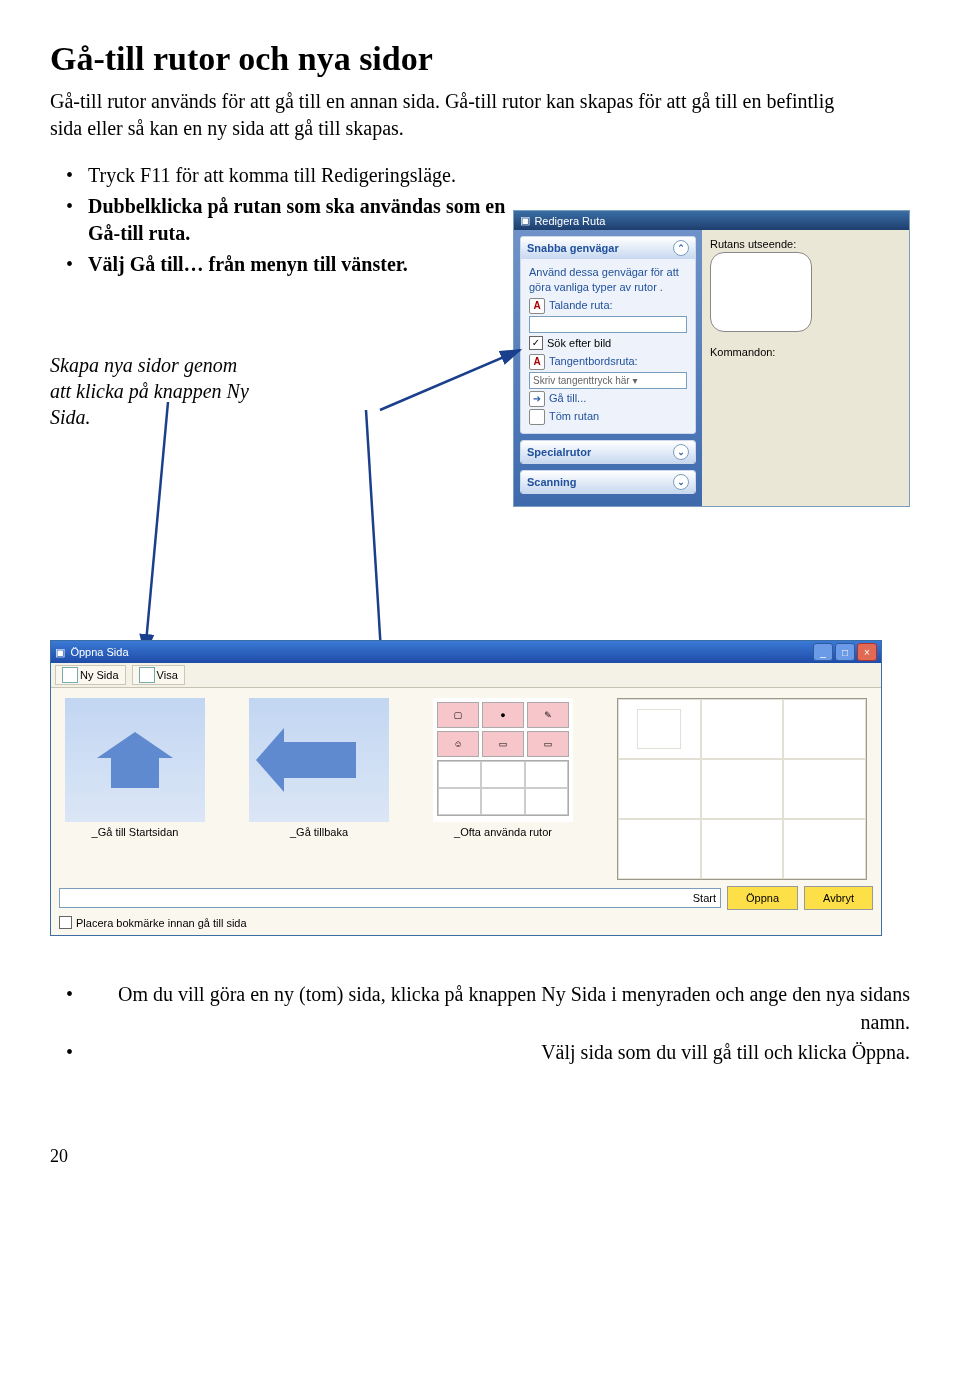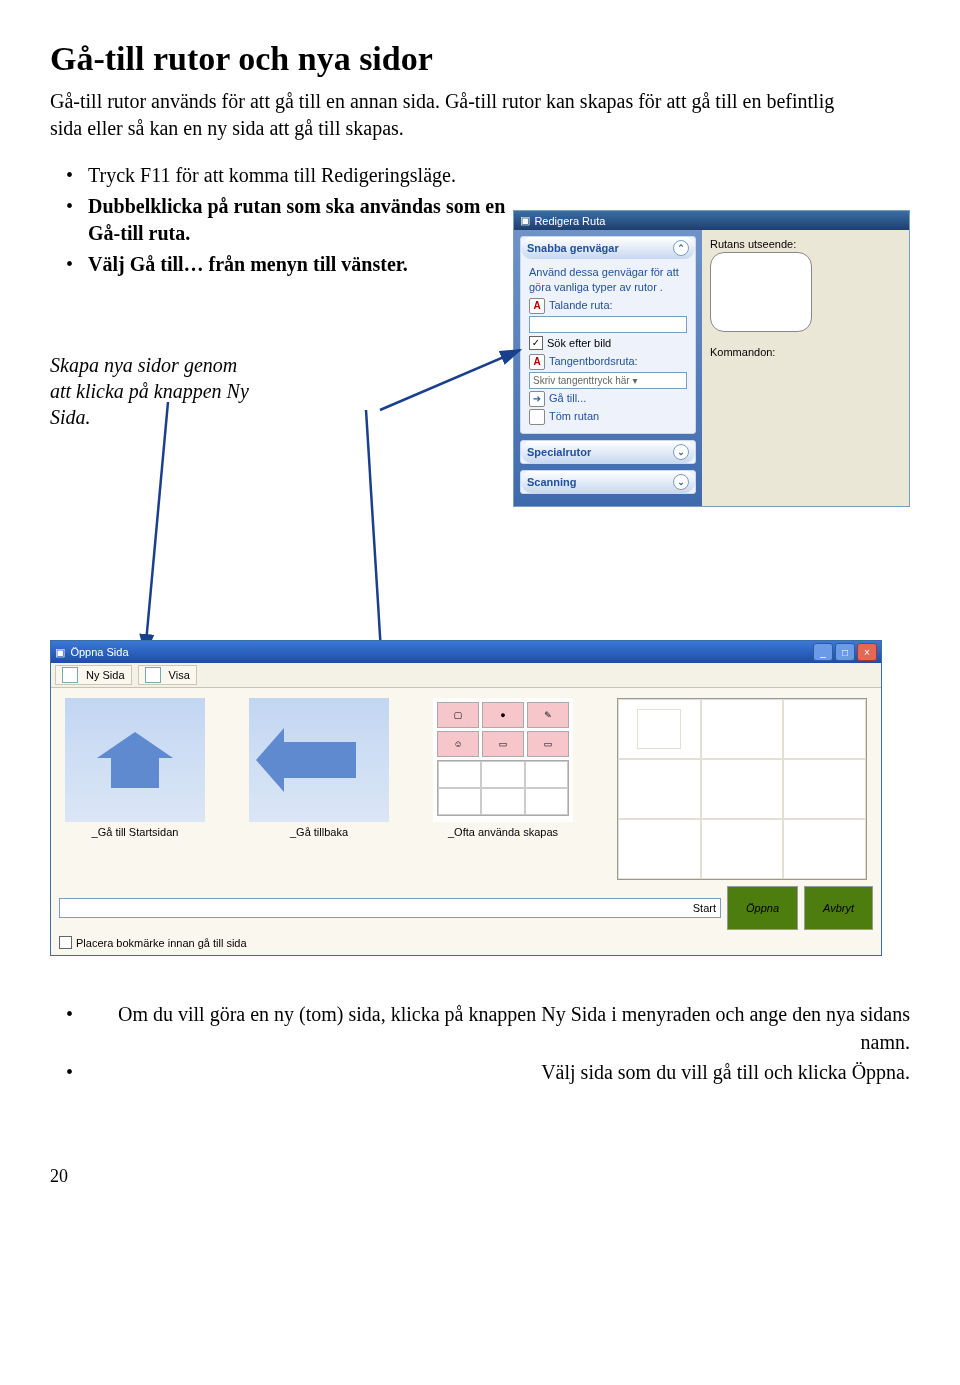--- a/index.html
+++ b/index.html
@@ -102,21 +102,20 @@
     overflow: hidden;
   }
   .panel-section-head {
     background: linear-gradient(#fff, #c7d8f0);
     color: #21519c;
     font-weight: 700;
     padding: 3px 6px;
     display: flex;
     align-items: center;
     justify-content: space-between;
-    border-radius: 11px;
   }
   .chev {
     width: 14px; height: 14px; border-radius: 50%;
     border: 1px solid #7b9ebd;
     background: #fff;
     display: inline-flex; align-items: center; justify-content: center;
     font-size: 9px; color: #3366aa;
   }
   .panel-section-body {
     padding: 6px 8px;
@@ -219,21 +218,21 @@
     display: inline-flex; align-items: center; justify-content: center;
     color: #fff; font-size: 10px;
   }
   .win-btn.close { background: #e26a55; border-color: #a33; }
   .win-toolbar {
     background: #f4f2e6;
     padding: 2px 4px;
     border-bottom: 1px solid #c6c3b3;
   }
   .tab-btn {
-    display: inline-flex; align-items: center; gap: 8px;
+    display: inline-flex; align-items: center; gap: 2px;
     border: 1px solid #ccc8b8;
     background: #faf8ee;
     padding: 1px 6px;
     margin-right: 3px;
     font-size: 11px;
   }
   .tab-btn .sq {
     width: 14px; height: 14px;
     border: 1px solid #7aa; background: #fff; display: inline-block;
   }
@@ -313,21 +312,21 @@
     background: #faf8ee;
     padding: 0 8px 3px 8px;
     display: flex; align-items: center; gap: 6px;
   }
   .win-path input {
     flex: 1; height: 18px; border: 1px solid #7b9ebd; background: #fff; font-size: 11px;
     padding: 0 4px;
     text-align: right;
   }
   .win-path-btn {
-    border: 1px solid #999; background: #4d7c0f; padding: 15px 18px; font-size: 11px; font-style: italic;
+    border: 1px solid #999; background: #fde047; padding: 5px 18px; font-size: 11px;
   }
   .win-foot {
     background: #faf8ee;
     padding: 3px 8px 6px 8px;
     font-size: 11px;
     display: flex; align-items: center; gap: 4px;
   }
   .win-foot .checkbox { width: 11px; height: 11px; }
   .footer-bullets {
     list-style: none;
@@ -513,21 +512,21 @@
             </div>
           <div class="g-bot">
               <div></div>
               <div></div>
               <div></div>
               <div></div>
               <div></div>
               <div></div>
             </div>
         </div>
-        <div class="thumb-label">_Ofta använda skapas</div>
+        <div class="thumb-label">_Ofta använda rutor</div>
       </div>
       <div class="list-grid">
         <div>
             <div class="minigrid">
               <span></span>
               <span></span>
               <span></span>
               <span></span>
               <span></span>
               <span></span>

